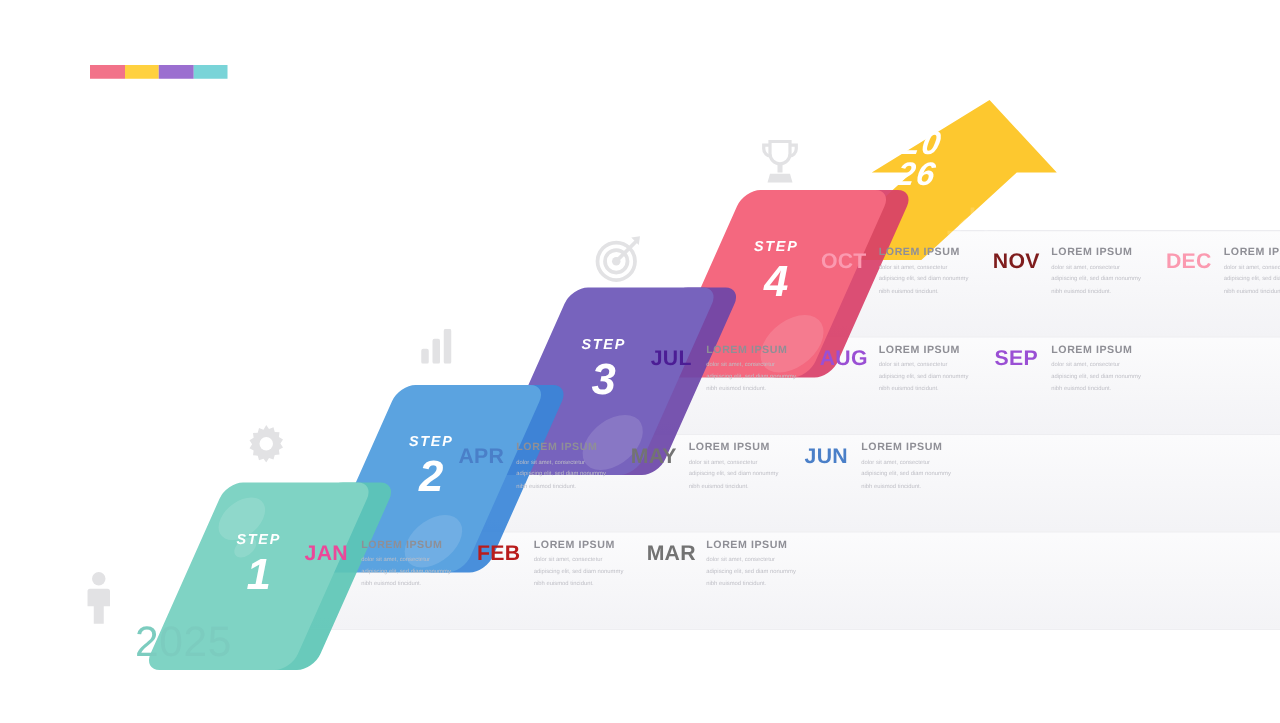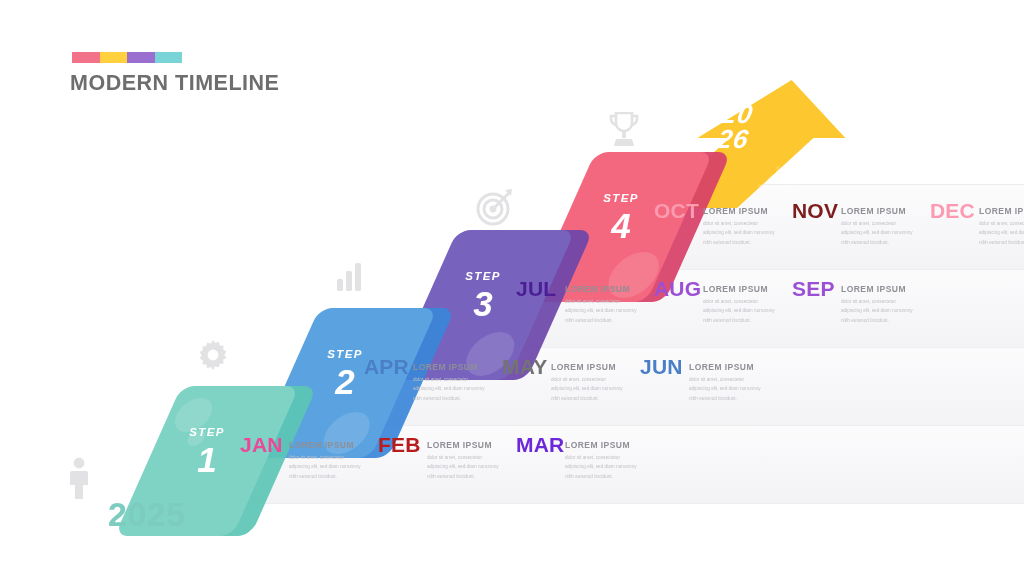--- a/index.html
+++ b/index.html
@@ -39,24 +39,24 @@
   .band.r4{left:646px;top:184px;width:1024px;}
 
   .mrow{position:absolute;display:flex;}
   .mrow.r1{left:240px;top:430px;}
   .mrow.r2{left:364px;top:352px;}
   .mrow.r3{left:516px;top:274px;}
   .mrow.r4{left:654px;top:196px;}
 
   .mcell{width:138px;display:flex;align-items:flex-start;}
   .mon{
-    font-size:21px;font-weight:700;letter-spacing:.2px;
-    line-height:1;padding-top:4px;width:42px;flex:none;
-  }
-  .mtxt{padding-left:7px;margin-top:10px;}
+    font-size:17px;font-weight:700;letter-spacing:.2px;
+    line-height:1;padding-top:4px;width:42px;flex:none;text-align:center;
+  }
+  .mtxt{padding-left:7px;}
   .mtitle{
     font-size:8.5px;font-weight:700;letter-spacing:.45px;
     color:#8f8f96;line-height:1.2;white-space:nowrap;
   }
   .mbody{
     font-size:4.7px;line-height:1.95;color:#bfbfc6;
     width:72px;margin-top:3px;
   }
 
   
@@ -91,40 +91,39 @@
   .arrow-txt{
     position:absolute;left:60px;top:24px;
     color:#fff;font-style:italic;font-weight:700;
     font-size:26px;line-height:.95;letter-spacing:1px;
     transform:skewX(-10deg);
   }
 
   
   #year2025{
     position:absolute;left:108px;top:497px;
-    font-size:34px;font-weight:700;letter-spacing:.5px;
+    font-size:34px;font-weight:400;letter-spacing:.5px;
     color:#7cccbf;line-height:1;
   }
 
   
   .deco{position:absolute;fill:#e2e2e4;}
 </style>
 </head>
 <body>
 
 <div id="stage">
 
   <div class="hdr">
     <div class="swatches">
       <i style="background:#f27289"></i>
       <i style="background:#ffd13f"></i>
       <i style="background:#9b6fd0"></i>
       <i style="background:#79d4d8"></i>
     </div>
-    <div class="hdr-t1">MODERN TIMELINE</div>
   </div>
 
   <div class="band r1"></div>
   <div class="band r2"></div>
   <div class="band r3"></div>
   <div class="band r4"></div>
 
   <svg class="deco" style="left:68px;top:456px" width="22" height="44" viewBox="0 0 22 44">
     <circle cx="11" cy="7" r="5.4"></circle>
     <path d="M4 15h14a2 2 0 0 1 2 2v12h-5v14h-8V29H2V17a2 2 0 0 1 2-2z"></path>
@@ -219,21 +218,21 @@
       </div>
     </div>
     <div class="mcell">
       <div class="mon" style="color:#b91c1c">FEB</div>
       <div class="mtxt">
         <div class="mtitle">LOREM IPSUM</div>
         <div class="mbody">dolor sit amet, consectetur adipiscing elit, sed diam nonummy nibh euismod tincidunt.</div>
       </div>
     </div>
     <div class="mcell">
-      <div class="mon" style="color:#6d28d9">MAR</div>
+      <div class="mon" style="color:#737373">MAR</div>
       <div class="mtxt">
         <div class="mtitle">LOREM IPSUM</div>
         <div class="mbody">dolor sit amet, consectetur adipiscing elit, sed diam nonummy nibh euismod tincidunt.</div>
       </div>
     </div>
   </div>
 
   <div class="mrow r2">
     <div class="mcell">
       <div class="mon" style="color:#4a7fc8">APR</div>

